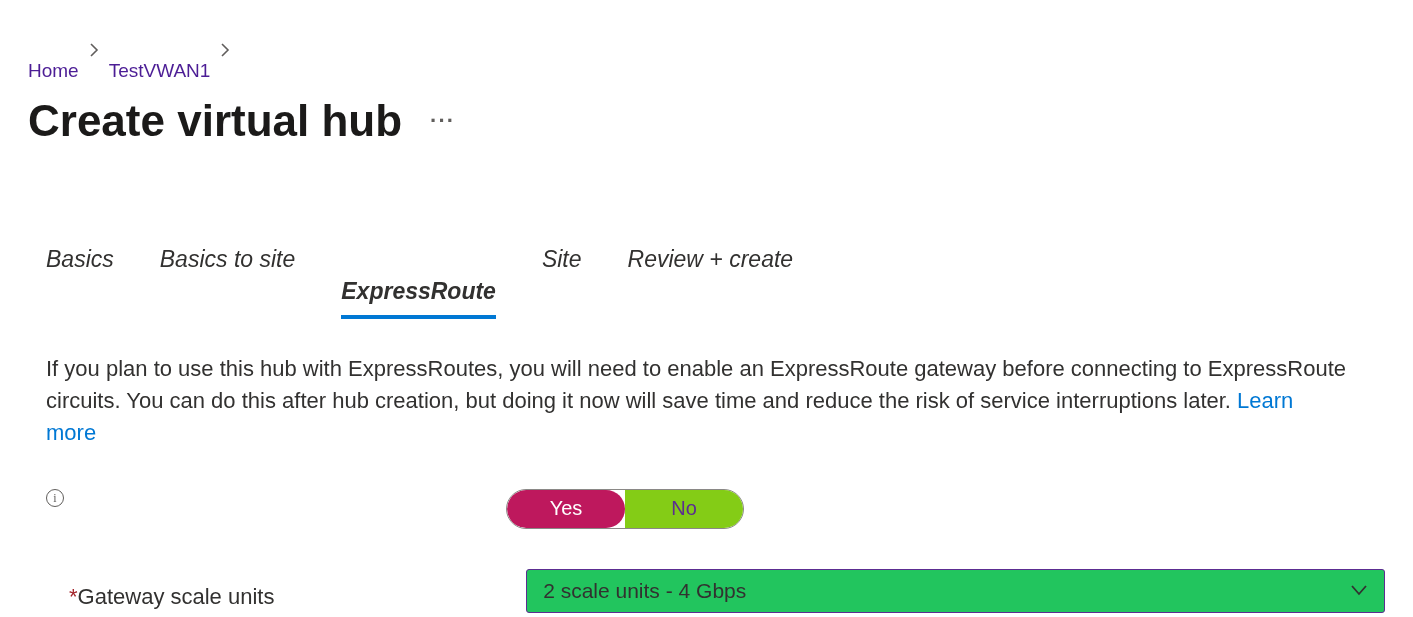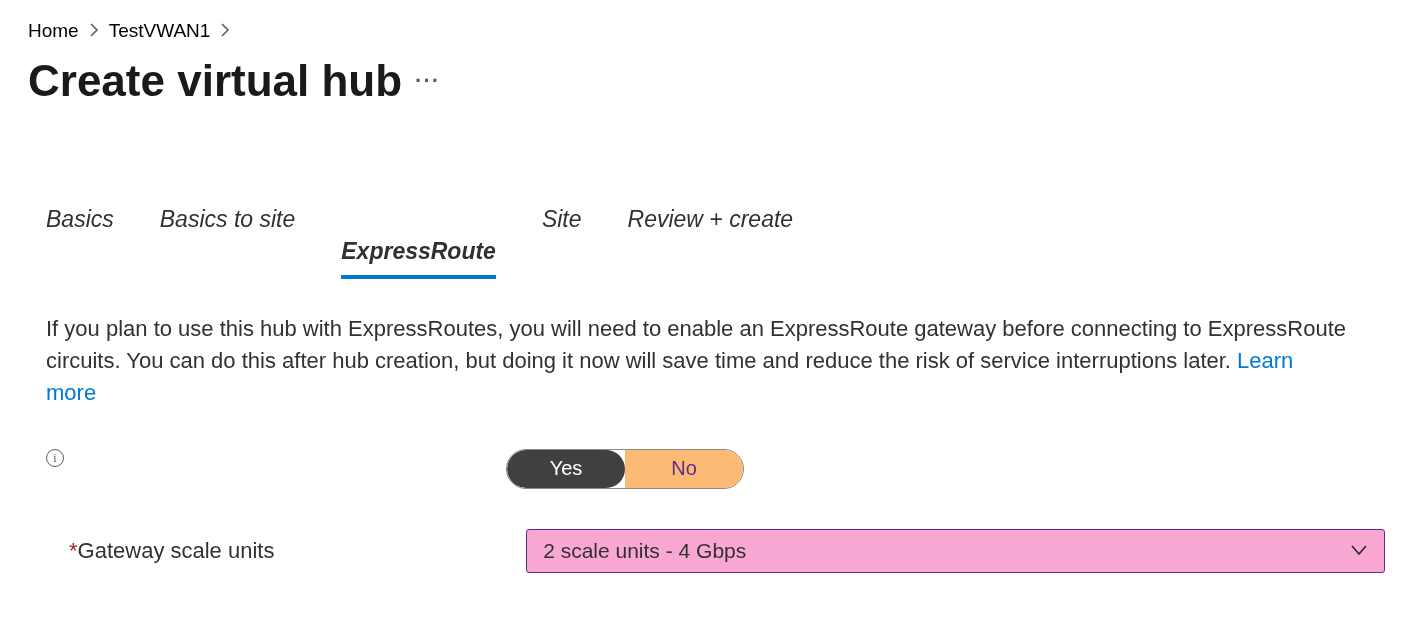--- a/index.html
+++ b/index.html
@@ -15,32 +15,33 @@
       padding: 20px 28px;
     }
     .breadcrumb {
       display: flex;
       align-items: center;
       gap: 10px;
       font-size: 19px;
       margin-bottom: 14px;
     }
     .breadcrumb a {
-      color: #000000;
+      color: #4c1d95;
       text-decoration: none;
       cursor: pointer;
+      margin-top: 40px;
     }
     .breadcrumb .chevron {
       color: #605e5c;
       font-size: 18px;
     }
     .title-row {
       display: flex;
       align-items: center;
-      gap: 13px;
+      gap: 28px;
       margin-bottom: 100px;
     }
     .page-title {
       font-size: 44px;
       font-weight: 600;
       color: #1b1a19;
     }
     .more-btn {
       color: #605e5c;
       font-size: 22px;
@@ -122,41 +123,41 @@
       height: 40px;
       width: 238px;
     }
     .toggle-btn {
       flex: 1;
       display: flex;
       align-items: center;
       justify-content: center;
       font-size: 20px;
       cursor: pointer;
-      background: #fdba74;
+      background: #84cc16;
       color: #5c2d91;
     }
     .toggle-btn.active {
-      background: #404040;
+      background: #be185d;
       color: #ffffff;
       border-radius: 22px;
     }
     .select {
       border: 1.5px solid #5c2d91;
       border-radius: 3px;
       height: 44px;
       width: 864px;
       display: flex;
       align-items: center;
       justify-content: space-between;
       padding: 0 16px;
       font-size: 21px;
       color: #323130;
       cursor: pointer;
-      background: #f9a8d4;
+      background: #22c55e;
     }
     .select .chev-down {
       font-size: 18px;
       color: #323130;
     }
   </style>
 </head>
 <body>
 
 <nav class="breadcrumb">
@@ -195,21 +196,21 @@
 <div class="form-row">
   <div class="form-label-col">
     <span class="info-icon">i</span>
   </div>
   <div class="toggle">
     <div class="toggle-btn active">Yes</div>
     <div class="toggle-btn">No</div>
   </div>
 </div>
 
-<div class="form-row" style="align-items:center;margin-left:41px;">
+<div class="form-row" style="align-items:flex-end;margin-left:41px;">
   <div class="form-label-col">
     <span><span class="req">*</span><span>Gateway scale units</span></span>
   </div>
   <div class="select">
     <span>2 scale units - 4 Gbps</span>
     <span class="chev-down">
       <svg width="18" height="12" viewBox="0 0 18 12">
           <path d="M2 2 L9 10 L16 2" stroke="#323130" stroke-width="1.8" fill="none"></path>
         </svg>
     </span>

